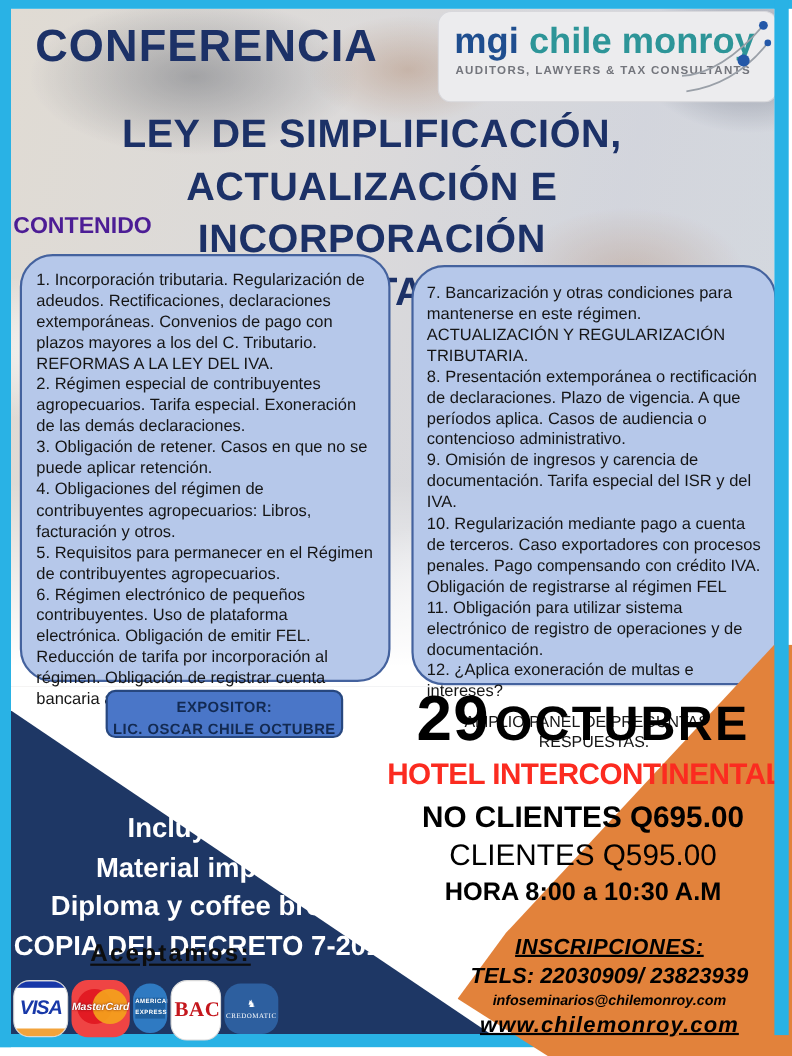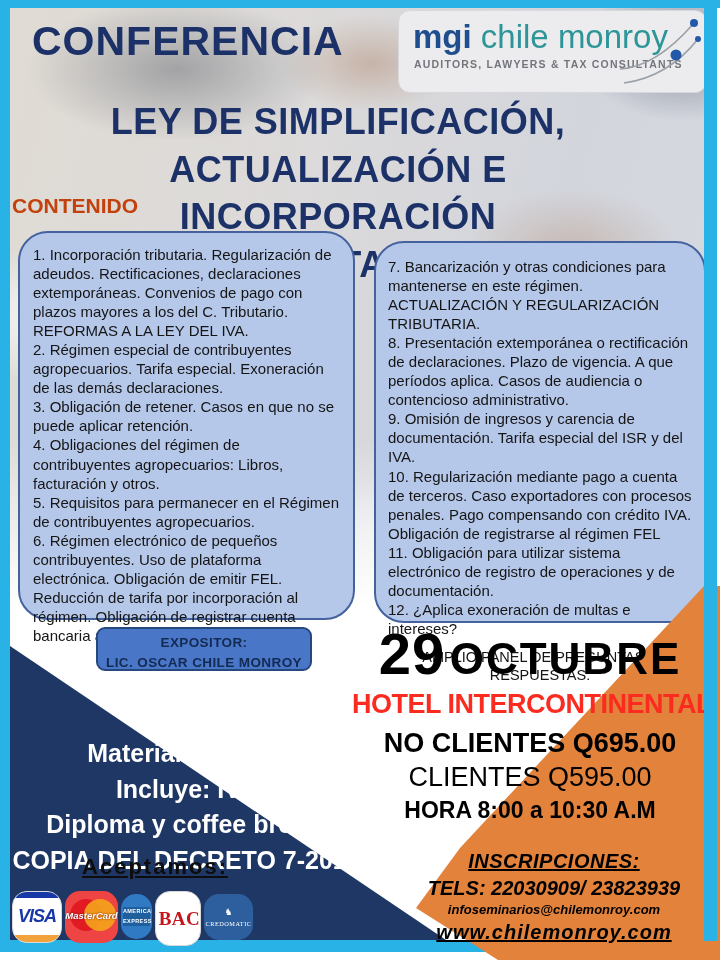--- a/index.html
+++ b/index.html
@@ -28,28 +28,28 @@
   .photo::after{content:"";position:absolute;inset:0;
     background:linear-gradient(rgba(255,255,255,.18) 0%,rgba(255,255,255,.18) 70%,#fff 97%);}
 
   
   .conferencia{position:absolute;left:32px;top:18px;z-index:2;
     font-size:41px;font-weight:900;color:#1c3167;letter-spacing:1px;}
   .logo-box{position:absolute;left:398px;top:10px;width:307px;height:81px;z-index:2;
     background:#ececee;border:1px solid #d8d8dc;border-radius:12px;}
   .logo-line{margin:9px 0 0 14px;font-size:33px;line-height:1;}
   .logo-mgi{color:#1f4e8f;font-weight:700;}
-  .logo-name{color:#2d9598;font-weight:400;}
+  .logo-name{color:#2d9598;font-weight:700;}
   .logo-tagline{margin:5px 0 0 15px;font-size:10.5px;color:#73757c;letter-spacing:1.2px;font-weight:600;}
   .logo-swoosh{position:absolute;right:4px;top:4px;}
 
   
   .main-title{position:absolute;left:10px;top:98px;width:656px;z-index:2;text-align:center;
     color:#1c3167;font-weight:900;font-size:36px;line-height:1.32;letter-spacing:.5px;}
-  .contenido{position:absolute;left:12px;top:194px;z-index:2;font-size:21px;font-weight:900;color:#c2410c;}
+  .contenido{position:absolute;left:12px;top:194px;z-index:2;font-size:21px;font-weight:900;color:#4c1d95;}
 
   
   .cbox{position:absolute;z-index:2;background:#b6c8ea;border:2px solid #44629e;border-radius:30px;
     color:#151515;font-size:15px;line-height:1.27;}
   .cbox-left {left:18px;top:231px;width:337px;height:389px;padding:12px 13px;box-sizing:border-box;}
   .cbox-right{left:374px;top:241px;width:332px;height:382px;padding:14px 12px;box-sizing:border-box;}
   .panel-note{margin-top:10px;text-align:center;font-size:14.5px;}
 
   
   .expositor{position:absolute;left:96px;top:627px;width:216px;height:44px;z-index:3;
@@ -168,37 +168,37 @@
         <div class="content-item">9. Omisión de ingresos y carencia de documentación. Tarifa especial del ISR y del IVA.</div>
         <div class="content-item">10. Regularización mediante pago a cuenta de terceros. Caso exportadores con procesos penales. Pago compensando con crédito IVA. Obligación de registrarse al régimen FEL</div>
         <div class="content-item">11. Obligación para utilizar sistema electrónico de registro de operaciones y de documentación.</div>
         <div class="content-item">12. ¿Aplica exoneración de multas e intereses?</div>
       </div>
     <div class="panel-note">AMPLIO PANEL DE PREGUNTAS Y RESPUESTAS.</div>
   </div>
 
   <div class="expositor">
     <div>EXPOSITOR:</div>
-    <div>LIC. OSCAR CHILE MONROY</div>
+    <div>LIC. OSCAR CHILE OCTUBRE</div>
   </div>
 
   <div class="event-col">
     <div class="date-line">
       <span class="date-day">29</span>
       <span class="date-month">OCTUBRE</span>
     </div>
     <div class="venue">HOTEL INTERCONTINENTAL</div>
     <div class="price1">NO CLIENTES Q695.00</div>
     <div class="price2">CLIENTES Q595.00</div>
     <div class="hora">HORA 8:00 a 10:30 A.M</div>
   </div>
 
   <div class="includes">
+    <div>Incluye: IVA,</div>
     <div>Material impreso,</div>
-    <div>Incluye: IVA,</div>
     <div>Diploma y coffee breake</div>
     <div>COPIA DEL DECRETO 7-2019.</div>
   </div>
 
   <div class="aceptamos">Aceptamos:</div>
   <div class="cards">
     <div class="card card-visa">
       <div class="visa-bar-top"></div>
       <div class="visa-text">VISA</div>
       <div class="visa-bar-bot"></div>

